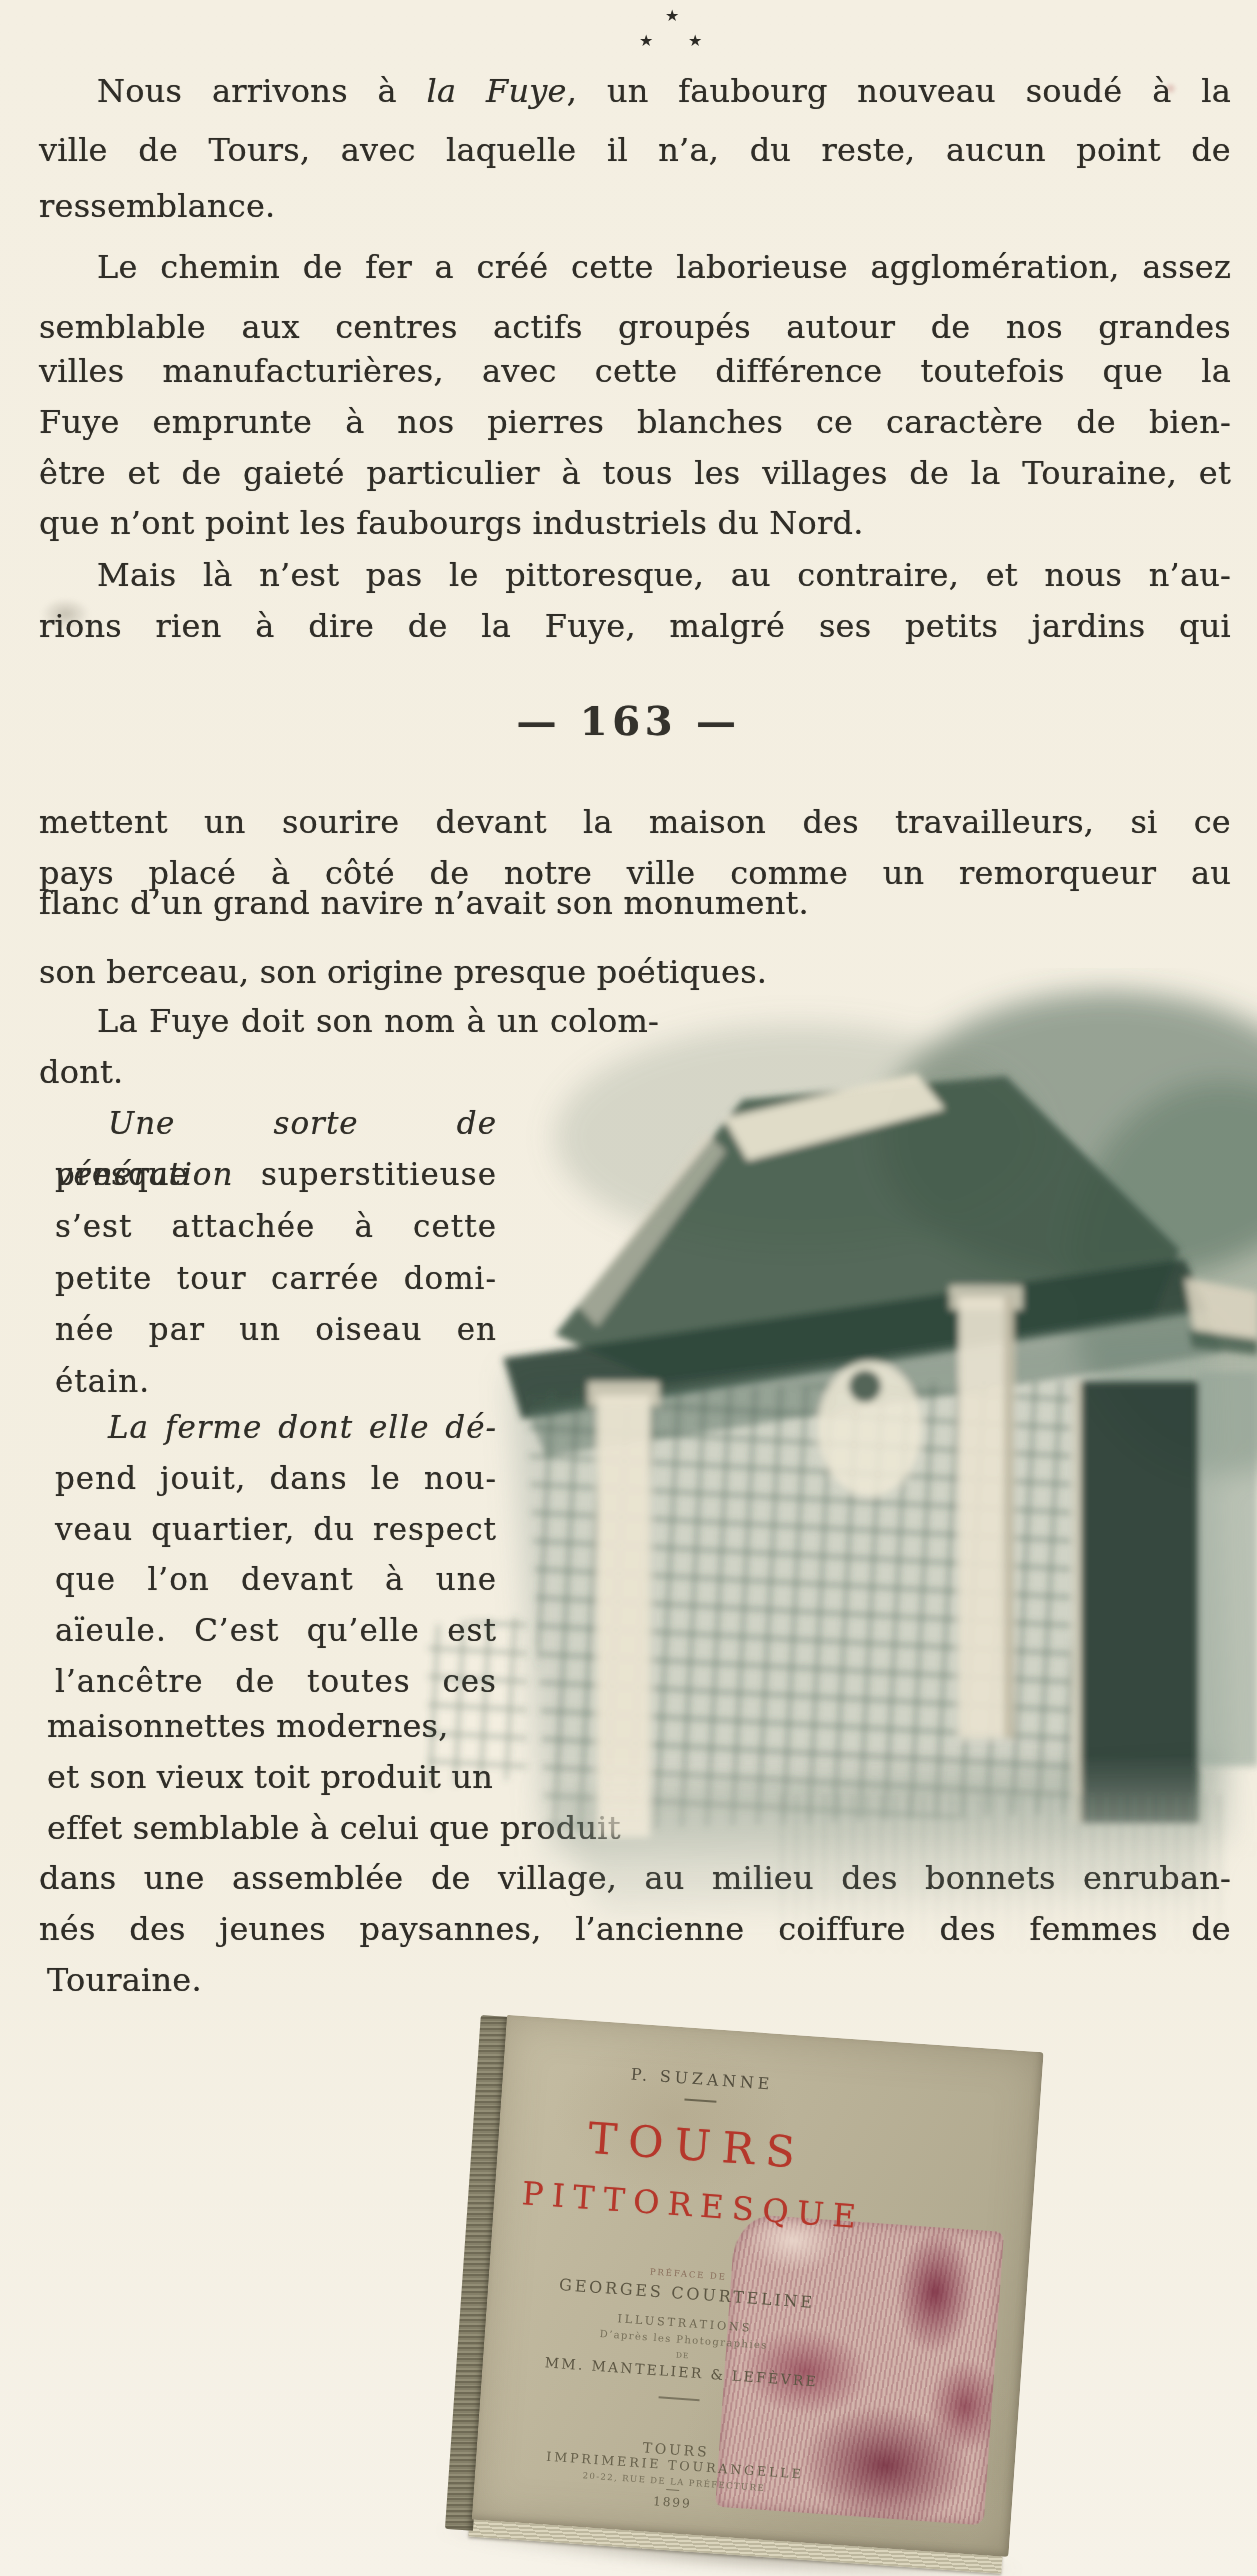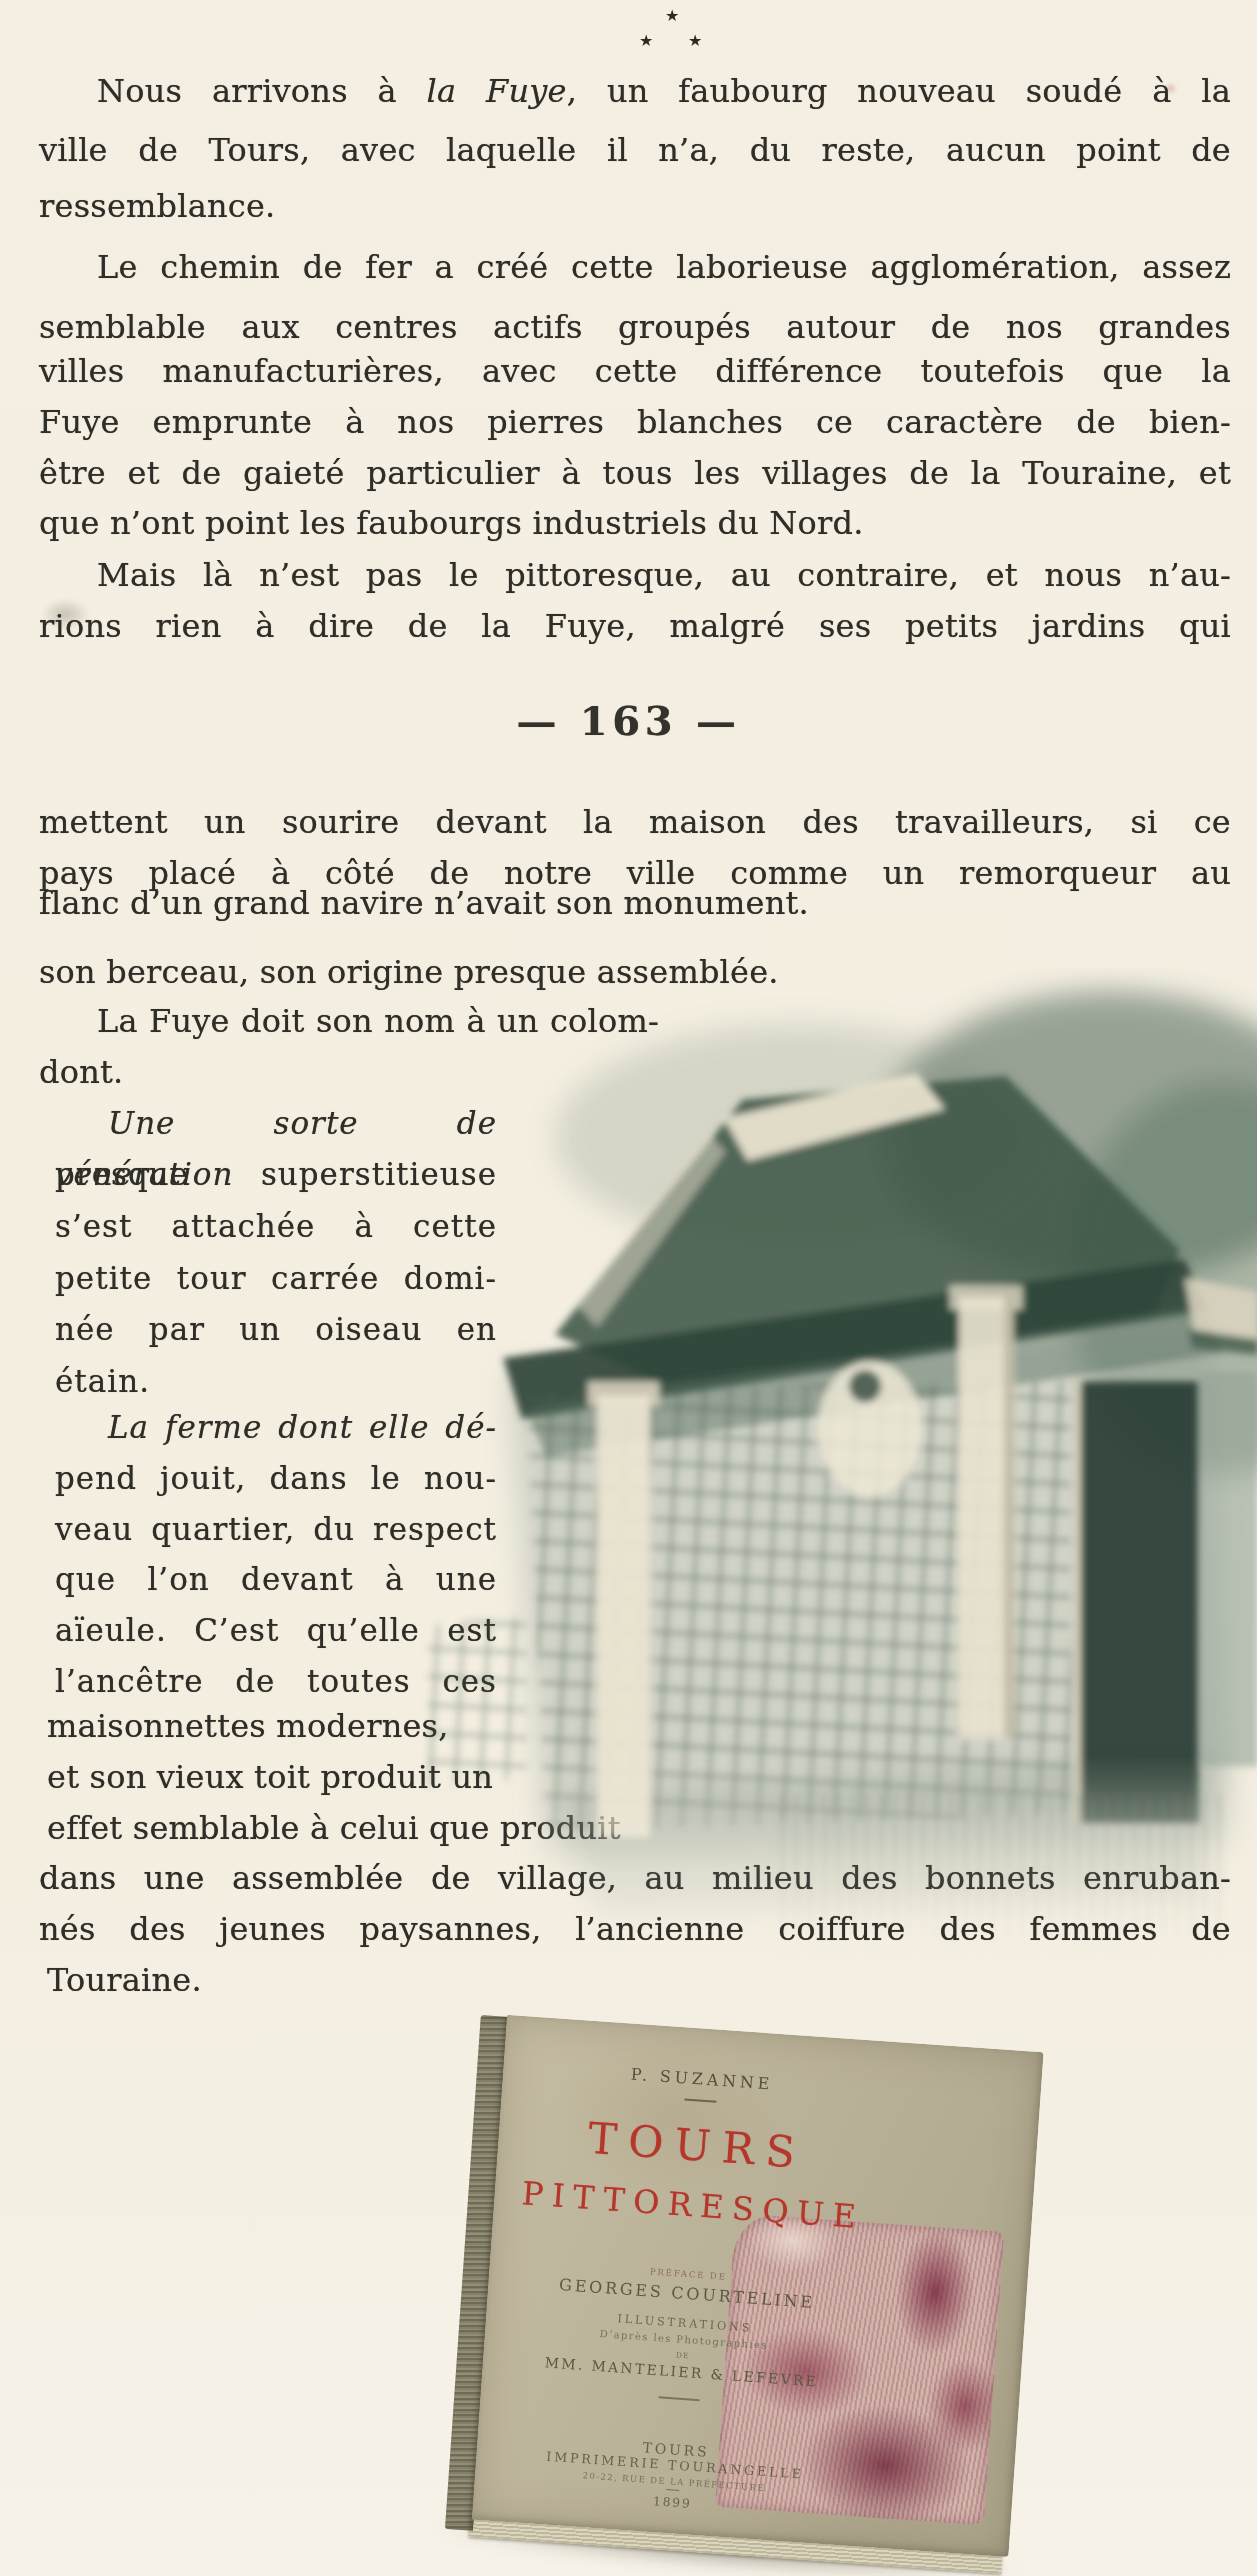--- a/index.html
+++ b/index.html
@@ -111,21 +111,21 @@
     <div class="line n" style="top:498px">que n’ont point les faubourgs industriels du Nord.</div>
 
     <div class="line j ind" style="top:550px">Mais là n’est pas le pittoresque, au contraire, et nous n’au-</div>
     <div class="line j" style="top:601px">rions rien à dire de la Fuye, malgré ses petits jardins qui</div>
 
     <div class="pageno">— 163 —</div>
 
     <div class="line j" style="top:797px">mettent un sourire devant la maison des travailleurs, si ce</div>
     <div class="line j" style="top:848px">pays placé à côté de notre ville comme un remorqueur au</div>
     <div class="line n" style="top:878px">flanc d’un grand navire n’avait son monument.</div>
-    <div class="line n" style="top:947px">son berceau, son origine presque assemblée.</div>
+    <div class="line n" style="top:947px">son berceau, son origine presque poétiques.</div>
 
     <div class="line j ind w660" style="top:996px">La Fuye doit son nom à un colom-</div>
     <div class="line n" style="top:1047px">dont.</div>
 
     <div class="line col j ind" style="top:1098px">Une sorte de vénération</div>
     <div class="line col j" style="top:1149px">presque superstitieuse</div>
     <div class="line col j" style="top:1201px">s’est attachée à cette</div>
     <div class="line col j" style="top:1253px">petite tour carrée domi-</div>
     <div class="line col j" style="top:1304px">née par un oiseau en</div>
     <div class="line col n" style="top:1356px">étain.</div>

